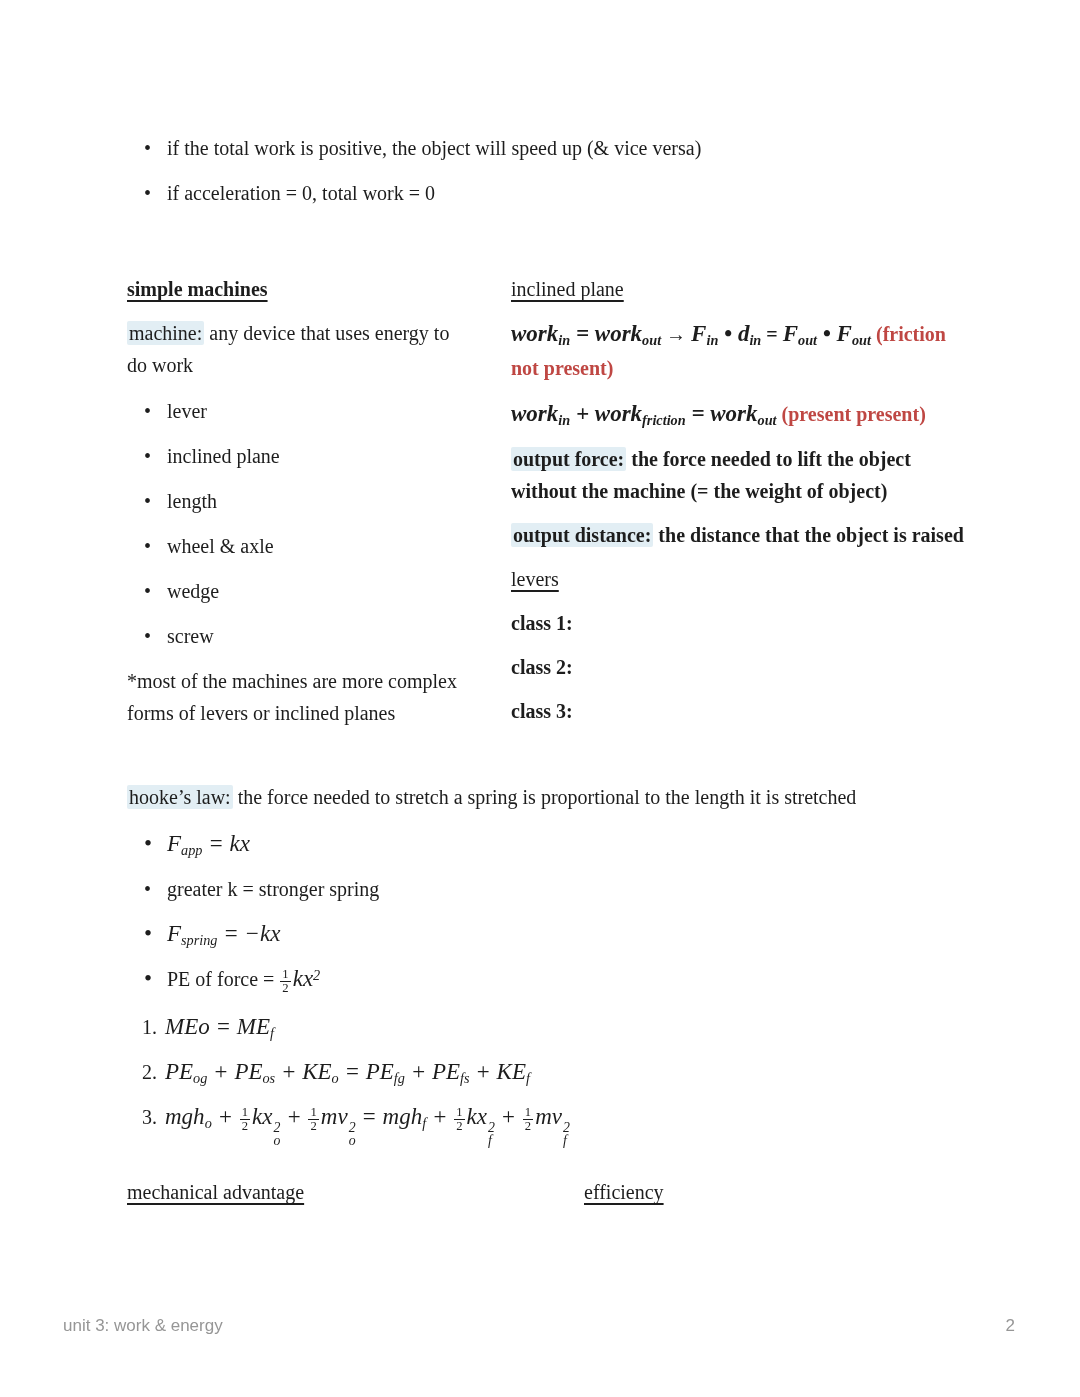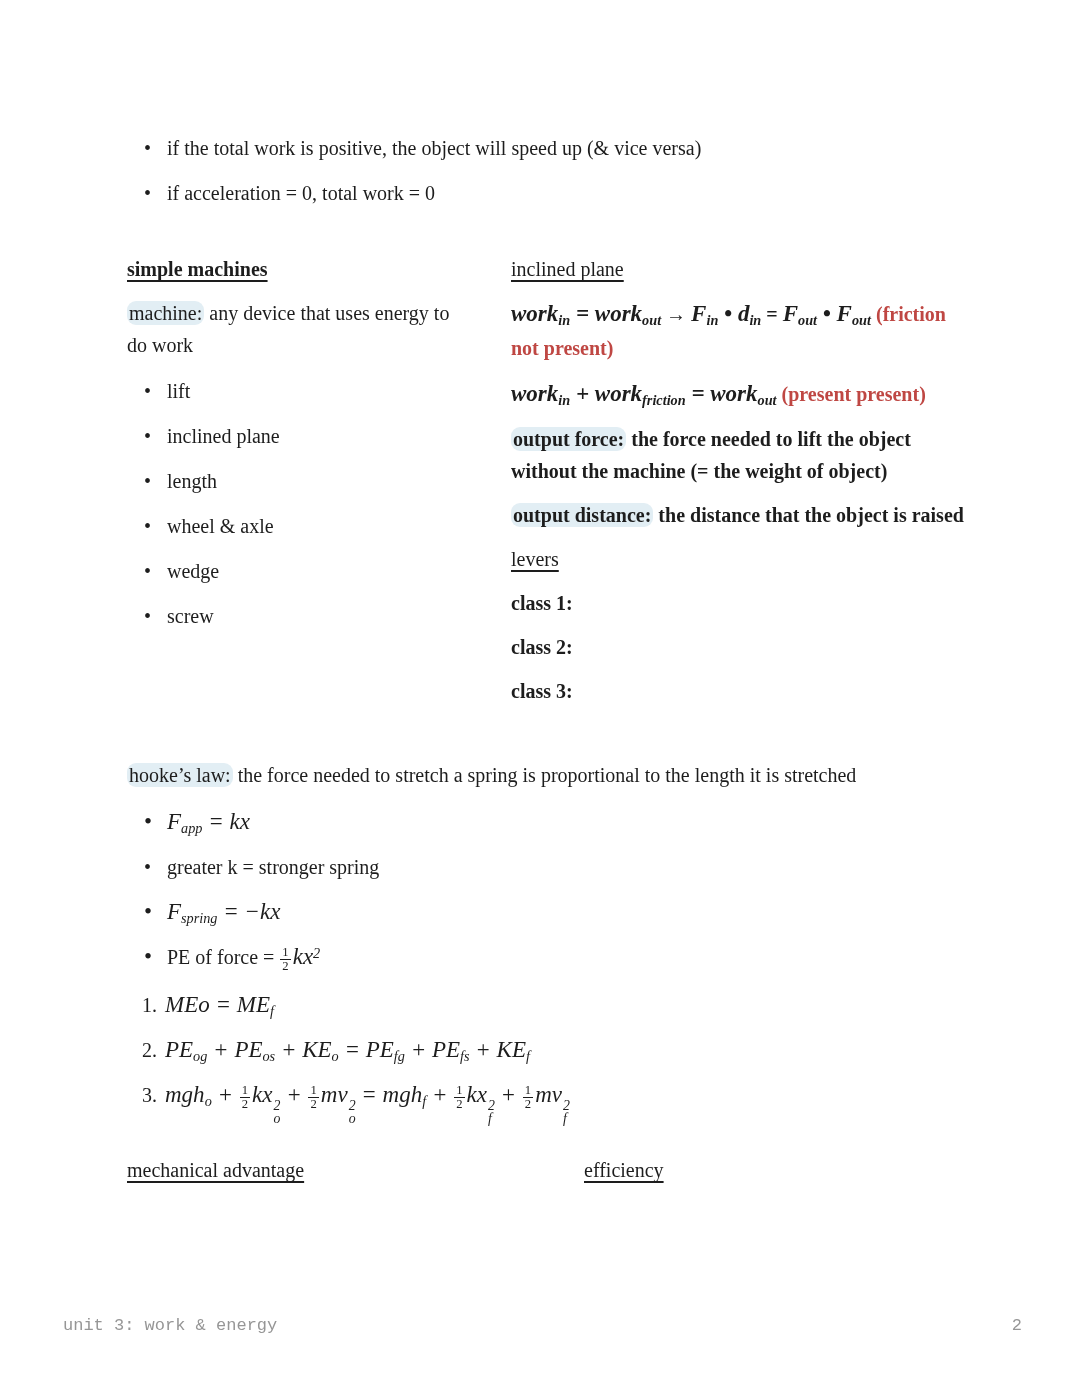--- a/index.html
+++ b/index.html
@@ -27,78 +27,79 @@
      text-decoration:underline;text-decoration-thickness:1.6px;text-underline-offset:4px;}
   .h.b{font-weight:bold;}
 
   ul.blist,ol.nlist{list-style:none;margin:14px 0 2px 0;padding:0;}
   .li{position:relative;padding-left:40px;line-height:32px;margin:0 0 13px 0;}
   .li::before{content:"\2022";position:absolute;left:17px;top:0;}
   .nli{display:flex;align-items:baseline;line-height:34px;margin:0 0 11px 0;}
   .marker{width:30px;text-align:right;margin-right:8px;flex:0 0 auto;font-size:20px;}
 
   
-  .cols{display:grid;grid-template-columns:384px minmax(0,1fr);margin-top:44px;}
+  .cols{display:grid;grid-template-columns:384px minmax(0,1fr);margin-top:64px;}
   .col-left .para{max-width:346px;}
   .col-right .h{margin-bottom:12px;}
   .col-right .para{margin-bottom:12px;font-weight:bold;}
   .gap-top{margin-top:10px;}
 
   
   .math{font-size:23px;line-height:34px;}
   .m{font-style:italic;}
   .pt{font-style:normal;font-size:20px;}
   .red{color:var(--red);font-style:normal;font-size:20px;}
-  .hl{background:var(--hl);border-radius:9px;padding:1px 2px;}
+  .hl{background:var(--hl);border-radius:2px;padding:1px 2px;}
   sub.msub{font-style:italic;font-size:0.62em;line-height:0;vertical-align:-0.25em;}
   sup.msup{font-style:italic;font-size:0.62em;line-height:0;vertical-align:0.45em;}
   .frac{display:inline-block;vertical-align:-0.5em;text-align:center;
         font-size:0.55em;line-height:1.05;margin:0 2px 0 1px;font-style:normal;}
   .fnum{display:block;padding:0 2px;}
   .fden{display:block;border-top:1.4px solid var(--ink);padding:0 2px;}
   .ss{display:inline-flex;flex-direction:column;align-items:flex-start;
       font-size:0.6em;line-height:1;vertical-align:-0.55em;margin-left:1px;font-style:italic;}
 
   
   .hooke{margin-top:40px;}
   .hooke .li{line-height:34px;margin-bottom:11px;}
 
   
   .bottom-cols{display:grid;grid-template-columns:435px 1fr;margin-top:28px;gap:22px;}
 
   
   .footer{
-    position:absolute;left:63px;right:58px;top:1316px;
+    position:absolute;left:63px;right:65px;top:1316px;
     display:flex;justify-content:space-between;align-items:baseline;
-    font-family:Liberation Mono, monospace;font-size:17px;color:var(--gray);
+    font-family:Liberation Sans, sans-serif;font-size:17px;color:var(--gray);
   }
 </style>
 </head>
 <body>
 
 <div class="page">
 
   <ul class="blist" style="margin-top:6px;">
     <li class="li">if the total work is positive, the object will speed up (&amp; vice versa)</li>
     <li class="li">if acceleration = 0, total work = 0</li>
   </ul>
 
   <div class="cols">
 
     <div class="col-left">
       <div class="h b">simple machines</div>
       <p class="para"><span class="hl">machine:</span><span class="pt"> any device that uses energy to do work</span></p>
       <ul class="blist">
-        <li class="li">lift</li>
+        <li class="li">lever</li>
         <li class="li">inclined plane</li>
         <li class="li">length</li>
         <li class="li">wheel &amp; axle</li>
         <li class="li">wedge</li>
         <li class="li">screw</li>
       </ul>
+      <p class="para gap-top">*most of the machines are more complex forms of levers or inclined planes</p>
     </div>
 
     <div class="col-right">
       <div class="h">inclined plane</div>
       <p class="para math"><span class="m">work</span><sub class="msub">in</sub><span class="m"> = work</span><sub class="msub">out</sub><span class="pt">  → </span><span class="m">F</span><sub class="msub">in</sub><span class="m"> • d</span><sub class="msub">in</sub><span class="pt"> = </span><span class="m">F</span><sub class="msub">out</sub><span class="m"> • F</span><sub class="msub">out</sub><span class="red"> (friction not present)</span></p>
       <p class="para math"><span class="m">work</span><sub class="msub">in</sub><span class="m"> + work</span><sub class="msub">friction</sub><span class="m"> = work</span><sub class="msub">out</sub><span class="red"> (present present)</span></p>
       <p class="para"><span class="hl">output force:</span><span class="pt"> the force needed to lift the object without the machine (= the weight of object)</span></p>
       <p class="para"><span class="hl">output distance:</span><span class="pt"> the distance that the object is raised</span></p>
       <div class="h gap-top">levers</div>
       <p class="para">class 1:</p>

